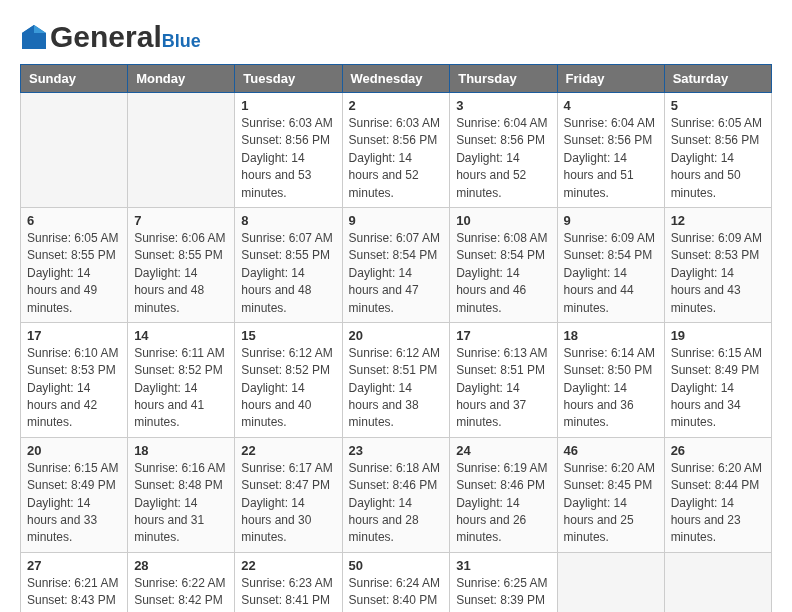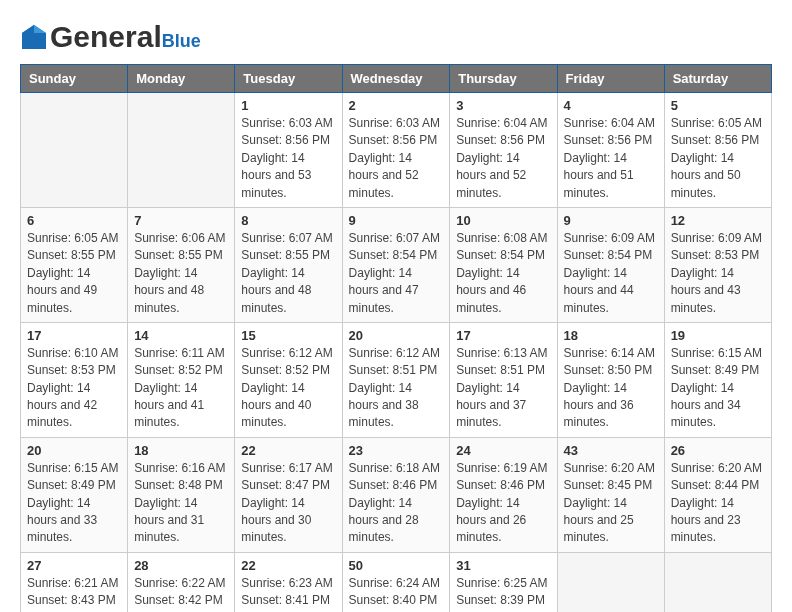--- a/index.html
+++ b/index.html
@@ -217,21 +217,21 @@
         </td>
         <td>
           <span class="day-number">23</span>
           <div class="day-info">Sunrise: 6:18 AM<br>Sunset: 8:46 PM<br>Daylight: 14 hours and 28 minutes.</div>
         </td>
         <td>
           <span class="day-number">24</span>
           <div class="day-info">Sunrise: 6:19 AM<br>Sunset: 8:46 PM<br>Daylight: 14 hours and 26 minutes.</div>
         </td>
         <td>
-          <span class="day-number">43</span>
+          <span class="day-number">46</span>
           <div class="day-info">Sunrise: 6:20 AM<br>Sunset: 8:45 PM<br>Daylight: 14 hours and 25 minutes.</div>
         </td>
         <td>
           <span class="day-number">26</span>
           <div class="day-info">Sunrise: 6:20 AM<br>Sunset: 8:44 PM<br>Daylight: 14 hours and 23 minutes.</div>
         </td>
       </tr>
       <tr>
         <td>
           <span class="day-number">27</span>

